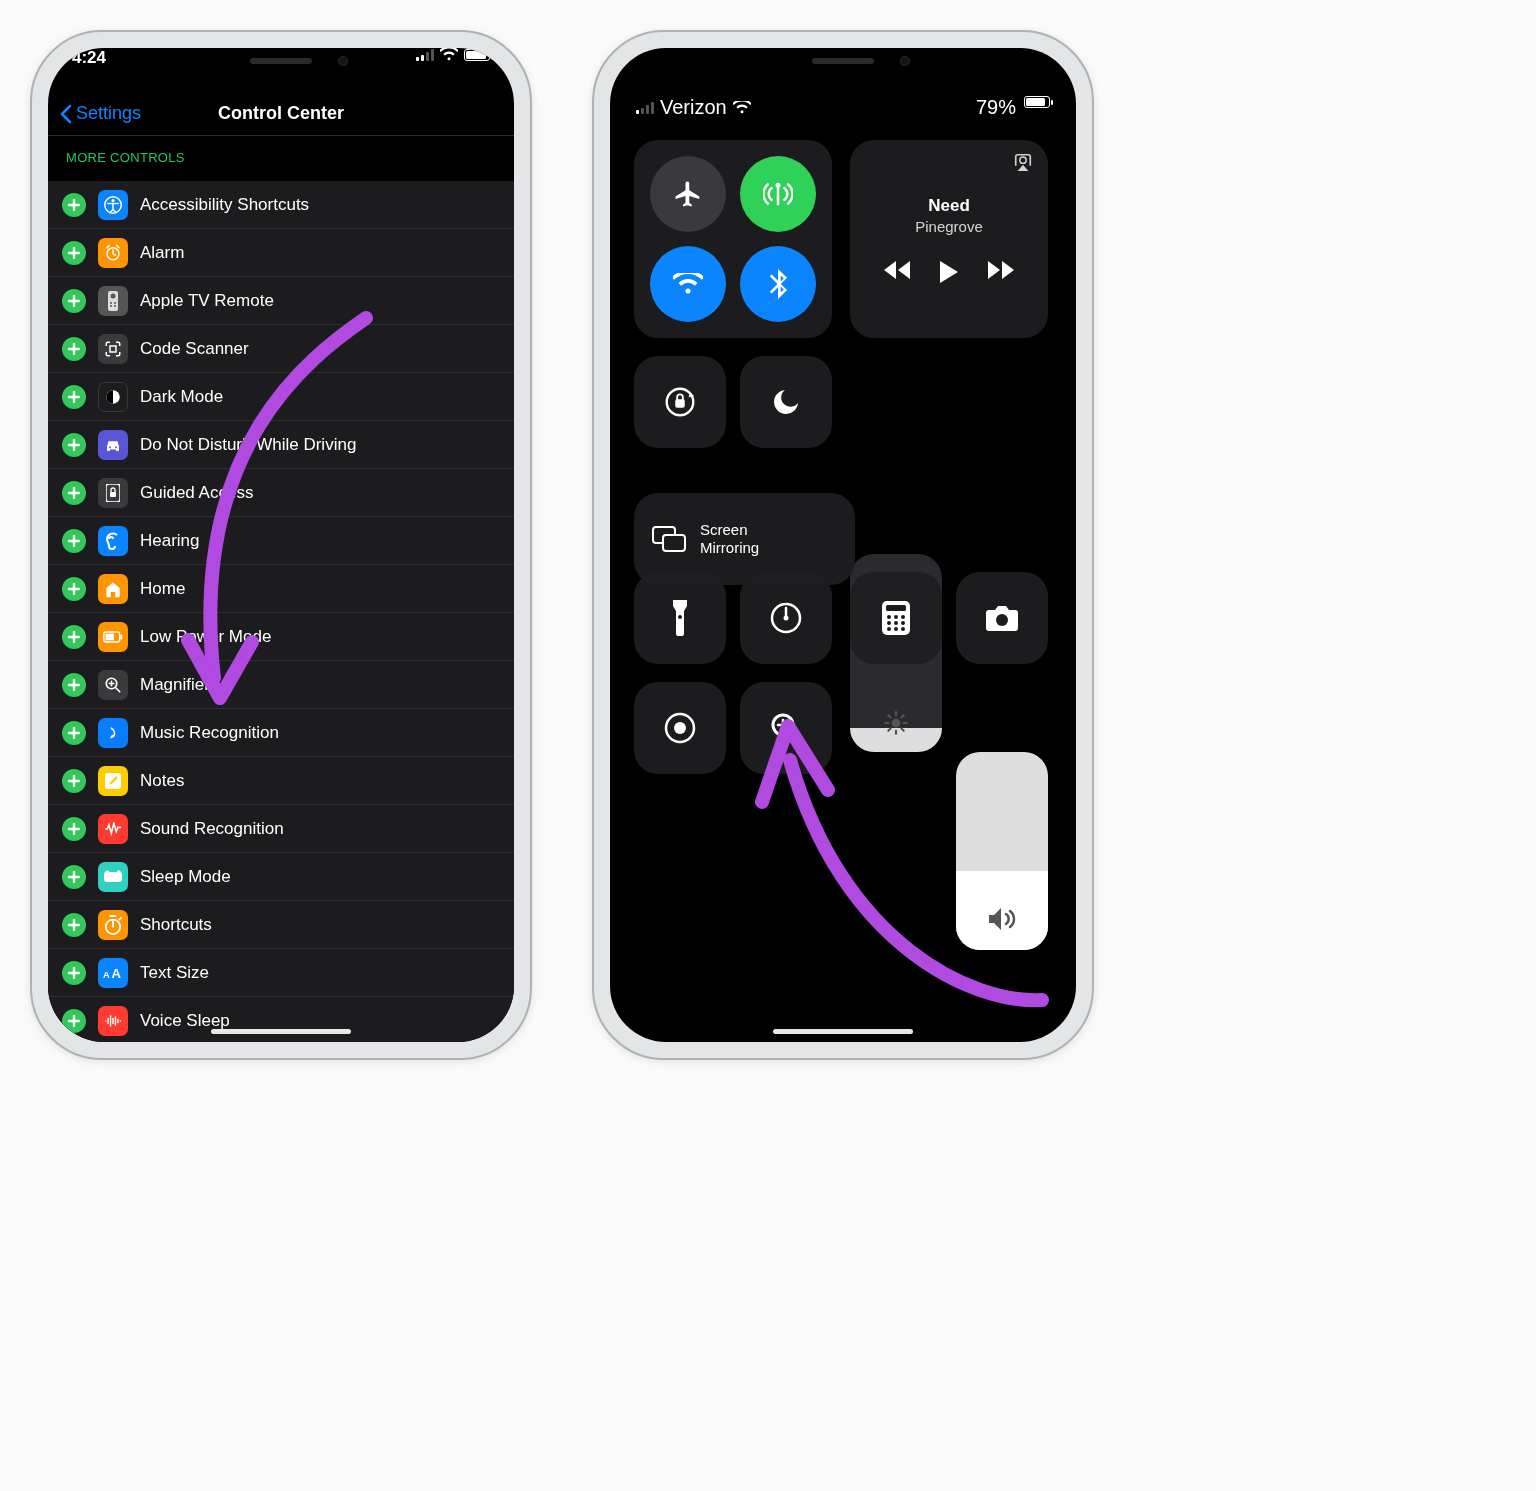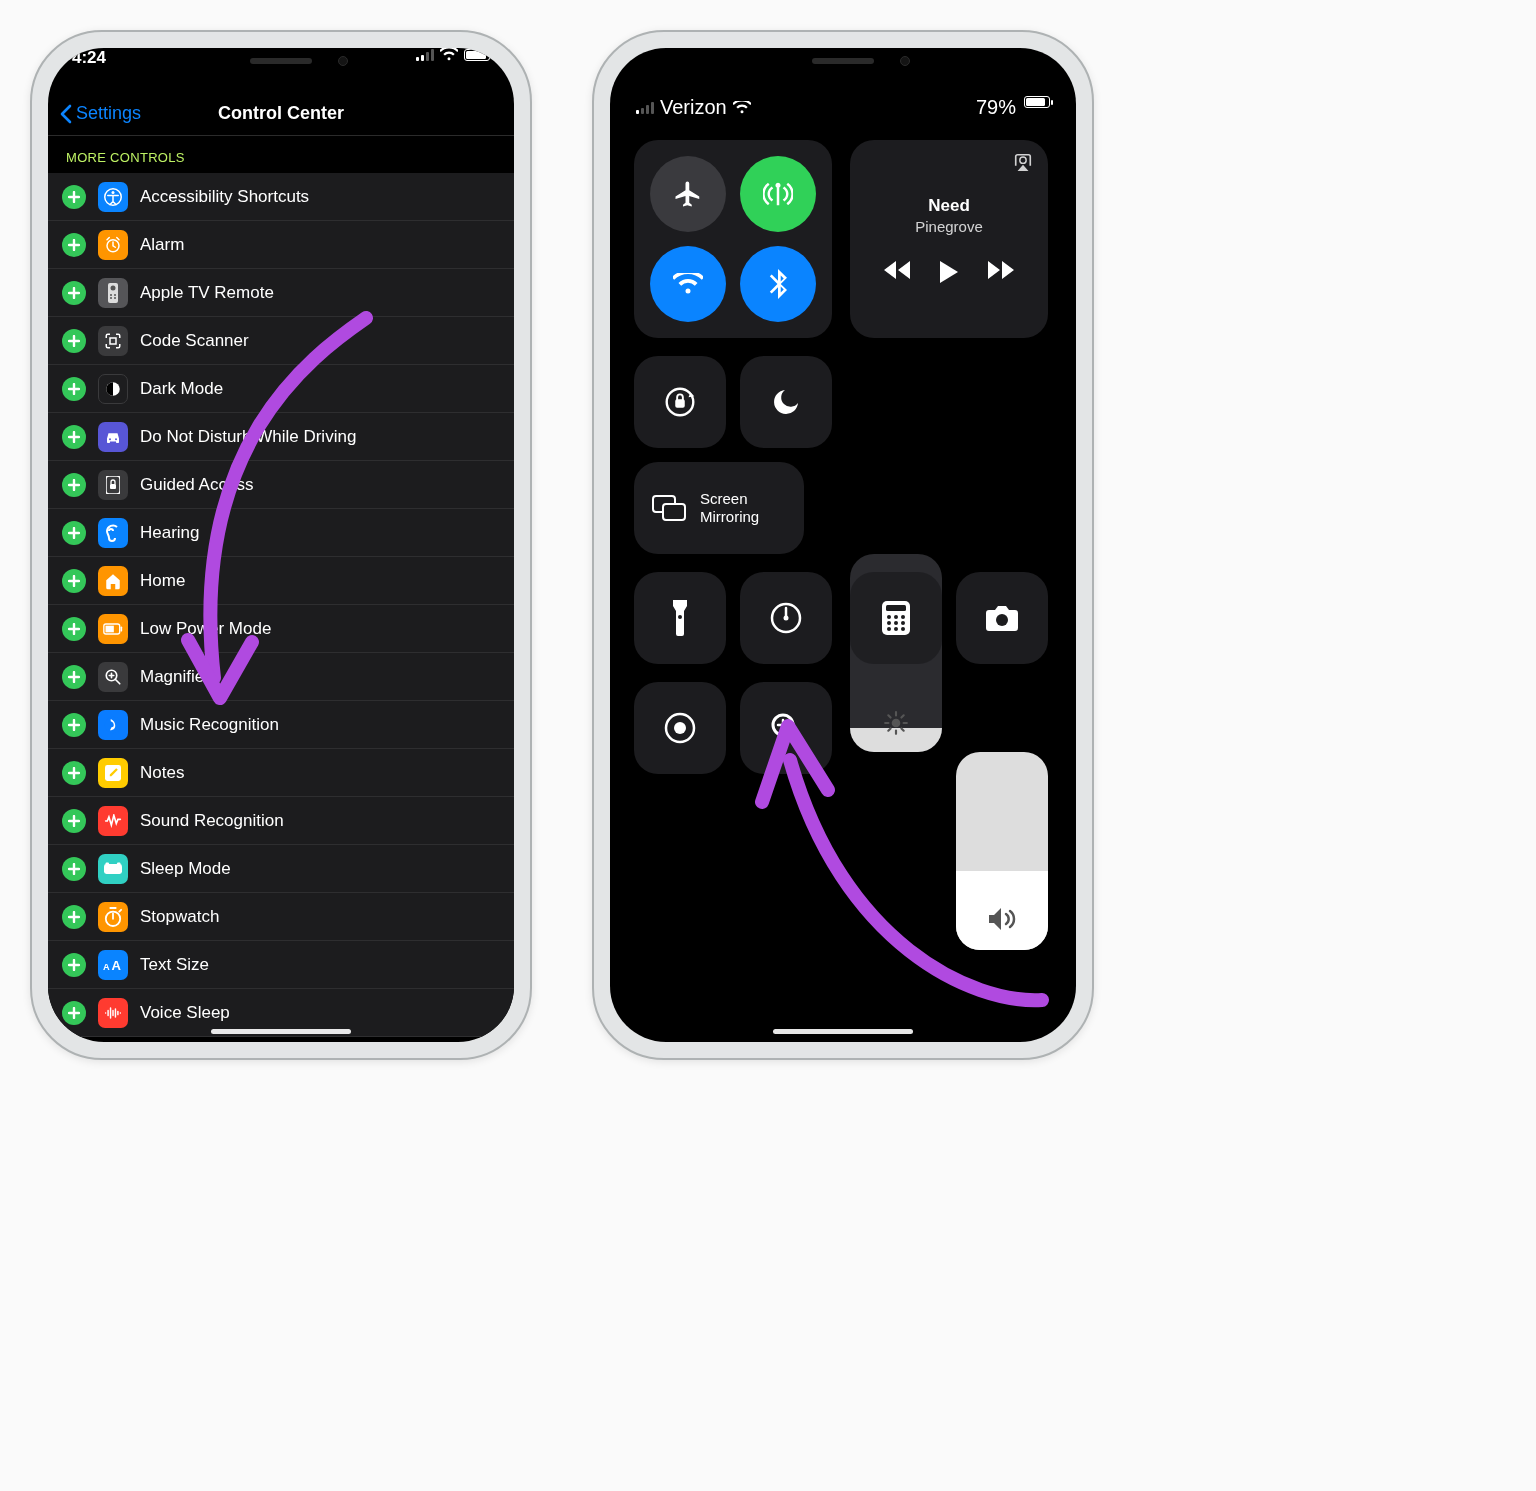--- a/index.html
+++ b/index.html
@@ -49,21 +49,21 @@
     height: 44px; display:flex; justify-content:space-between; align-items:flex-start;
     padding: 0 24px 2px 24px; font-size:17px; font-weight:600;
   }
   .status-right { display:flex; gap:6px; align-items:center; }
   .navbar {
     display:flex; align-items:center; height:44px; position:relative;
     border-bottom: .5px solid #2b2b2b;
   }
   .navbar .back { color:#0b84ff; font-size:18px; display:flex; align-items:center; gap:4px; padding-left:12px;}
   .navbar .title { position:absolute; left:0; right:0; text-align:center; font-weight:600; font-size:18px; pointer-events:none;}
-  .section-hdr { font-size:13px; color:#bef264; padding:14px 18px 8px; letter-spacing:.3px;}
+  .section-hdr { font-size:13px; color:#22c55e; padding:14px 18px 16px; letter-spacing:.3px;}
   .row {
     display:flex; align-items:center; gap:12px;
     height:48px; padding:0 14px; border-bottom:.5px solid #2e2e30;
     background:#1c1c1e;
   }
   .row .add {
     width:24px; height:24px; border-radius:50%; background:#34c759;
     display:flex; align-items:center; justify-content:center; color:#fff; font-weight:700;
     flex: none;
   }
@@ -107,21 +107,21 @@
   .cc-grid { position:absolute; top:92px; left:24px; right:24px; bottom:40px;}
 
   .tile {
     position:absolute; border-radius:24px; background:rgba(30,30,34,.92);
     display:flex; align-items:center; justify-content:center;
   }
   .tile.light { background:#ddd; color:#000;}
   .tile-sq   { width:92px; height:92px; }
   .tile-2x2  { width:198px; height:198px; }
   .tile-tall { width:92px; height:198px; }
-  .tile-wide { width:170px; height:92px; }
+  .tile-wide { width:221px; height:92px;margin-top:31px; }
 
   
   .conn { flex-wrap:wrap; padding:14px; gap:14px; align-content:center; }
   .circ { width:76px; height:76px; border-radius:50%; display:flex; align-items:center; justify-content:center;}
   .c-gray{background:#3a3a3e;} .c-green{background:#30d158;} .c-blue{background:#0a84ff;}
   .media { flex-direction:column; padding:12px; position:relative;}
   .media .airplay { position:absolute; top:12px; right:14px; opacity:.8;}
   .media .title1 { font-weight:600; font-size:17px;}
   .media .title2 { font-size:15px; opacity:.8; margin-top:2px;}
   .media .controls { display:flex; gap:30px; margin-top:26px; font-size:22px;}
@@ -405,21 +405,21 @@
               <svg width="12" height="12" viewBox="0 0 12 12">
                 <path d="M6 1v10M1 6h10" stroke="#fff" stroke-width="2.4" stroke-linecap="round"></path>
               </svg>
             </span>
             <span class="app-ic bg-orange">
               <svg width="18" height="20" viewBox="0 0 20 22" fill="none" stroke="#fff" stroke-width="2">
                 <circle cx="10" cy="13" r="8"></circle>
                 <path d="M10 7v6M7 1h6M17 5l2-2" stroke-linecap="round"></path>
               </svg>
             </span>
-            <span class="lbl">Stopwatch</span>
+            <span class="lbl">Shortcuts</span>
           </div>
           <div class="row">
             <span class="add">
               <svg width="12" height="12" viewBox="0 0 12 12">
                 <path d="M6 1v10M1 6h10" stroke="#fff" stroke-width="2.4" stroke-linecap="round"></path>
               </svg>
             </span>
             <span class="app-ic bg-blue">
               <svg width="20" height="14" viewBox="0 0 26 18" fill="#fff">
                 <text x="0" y="15" font-size="12" font-weight="700" font-family="Arial">A</text>

